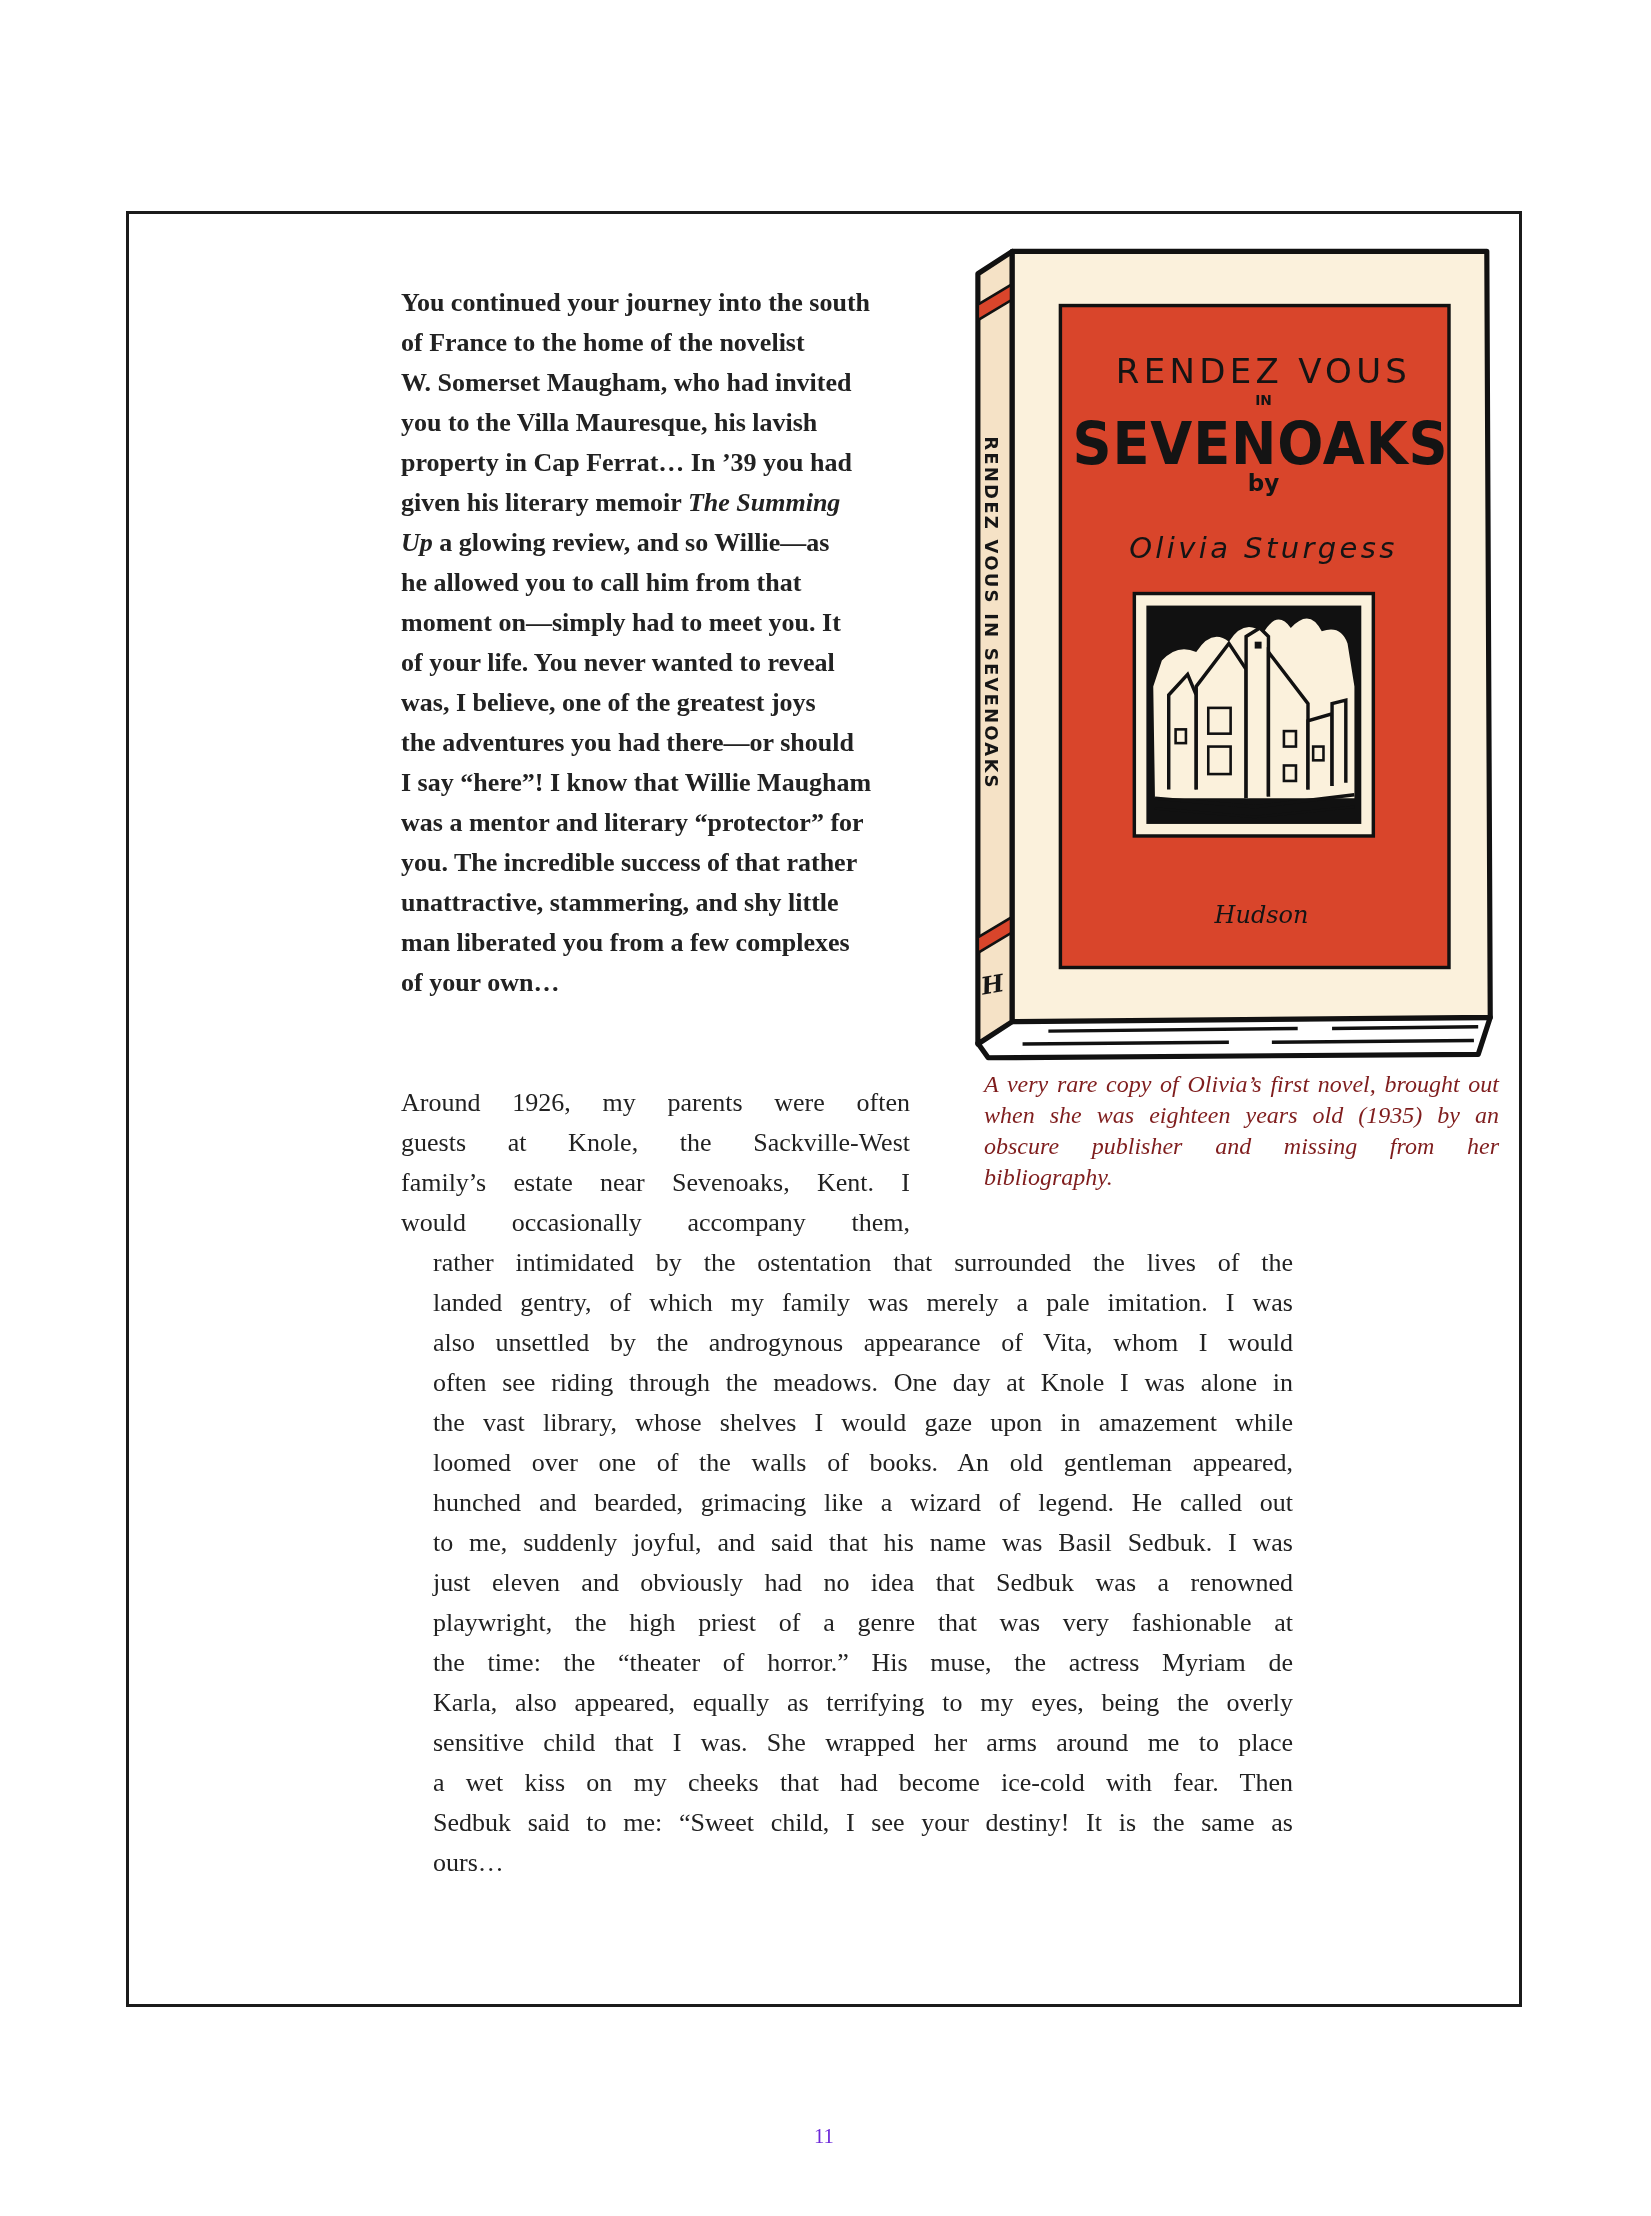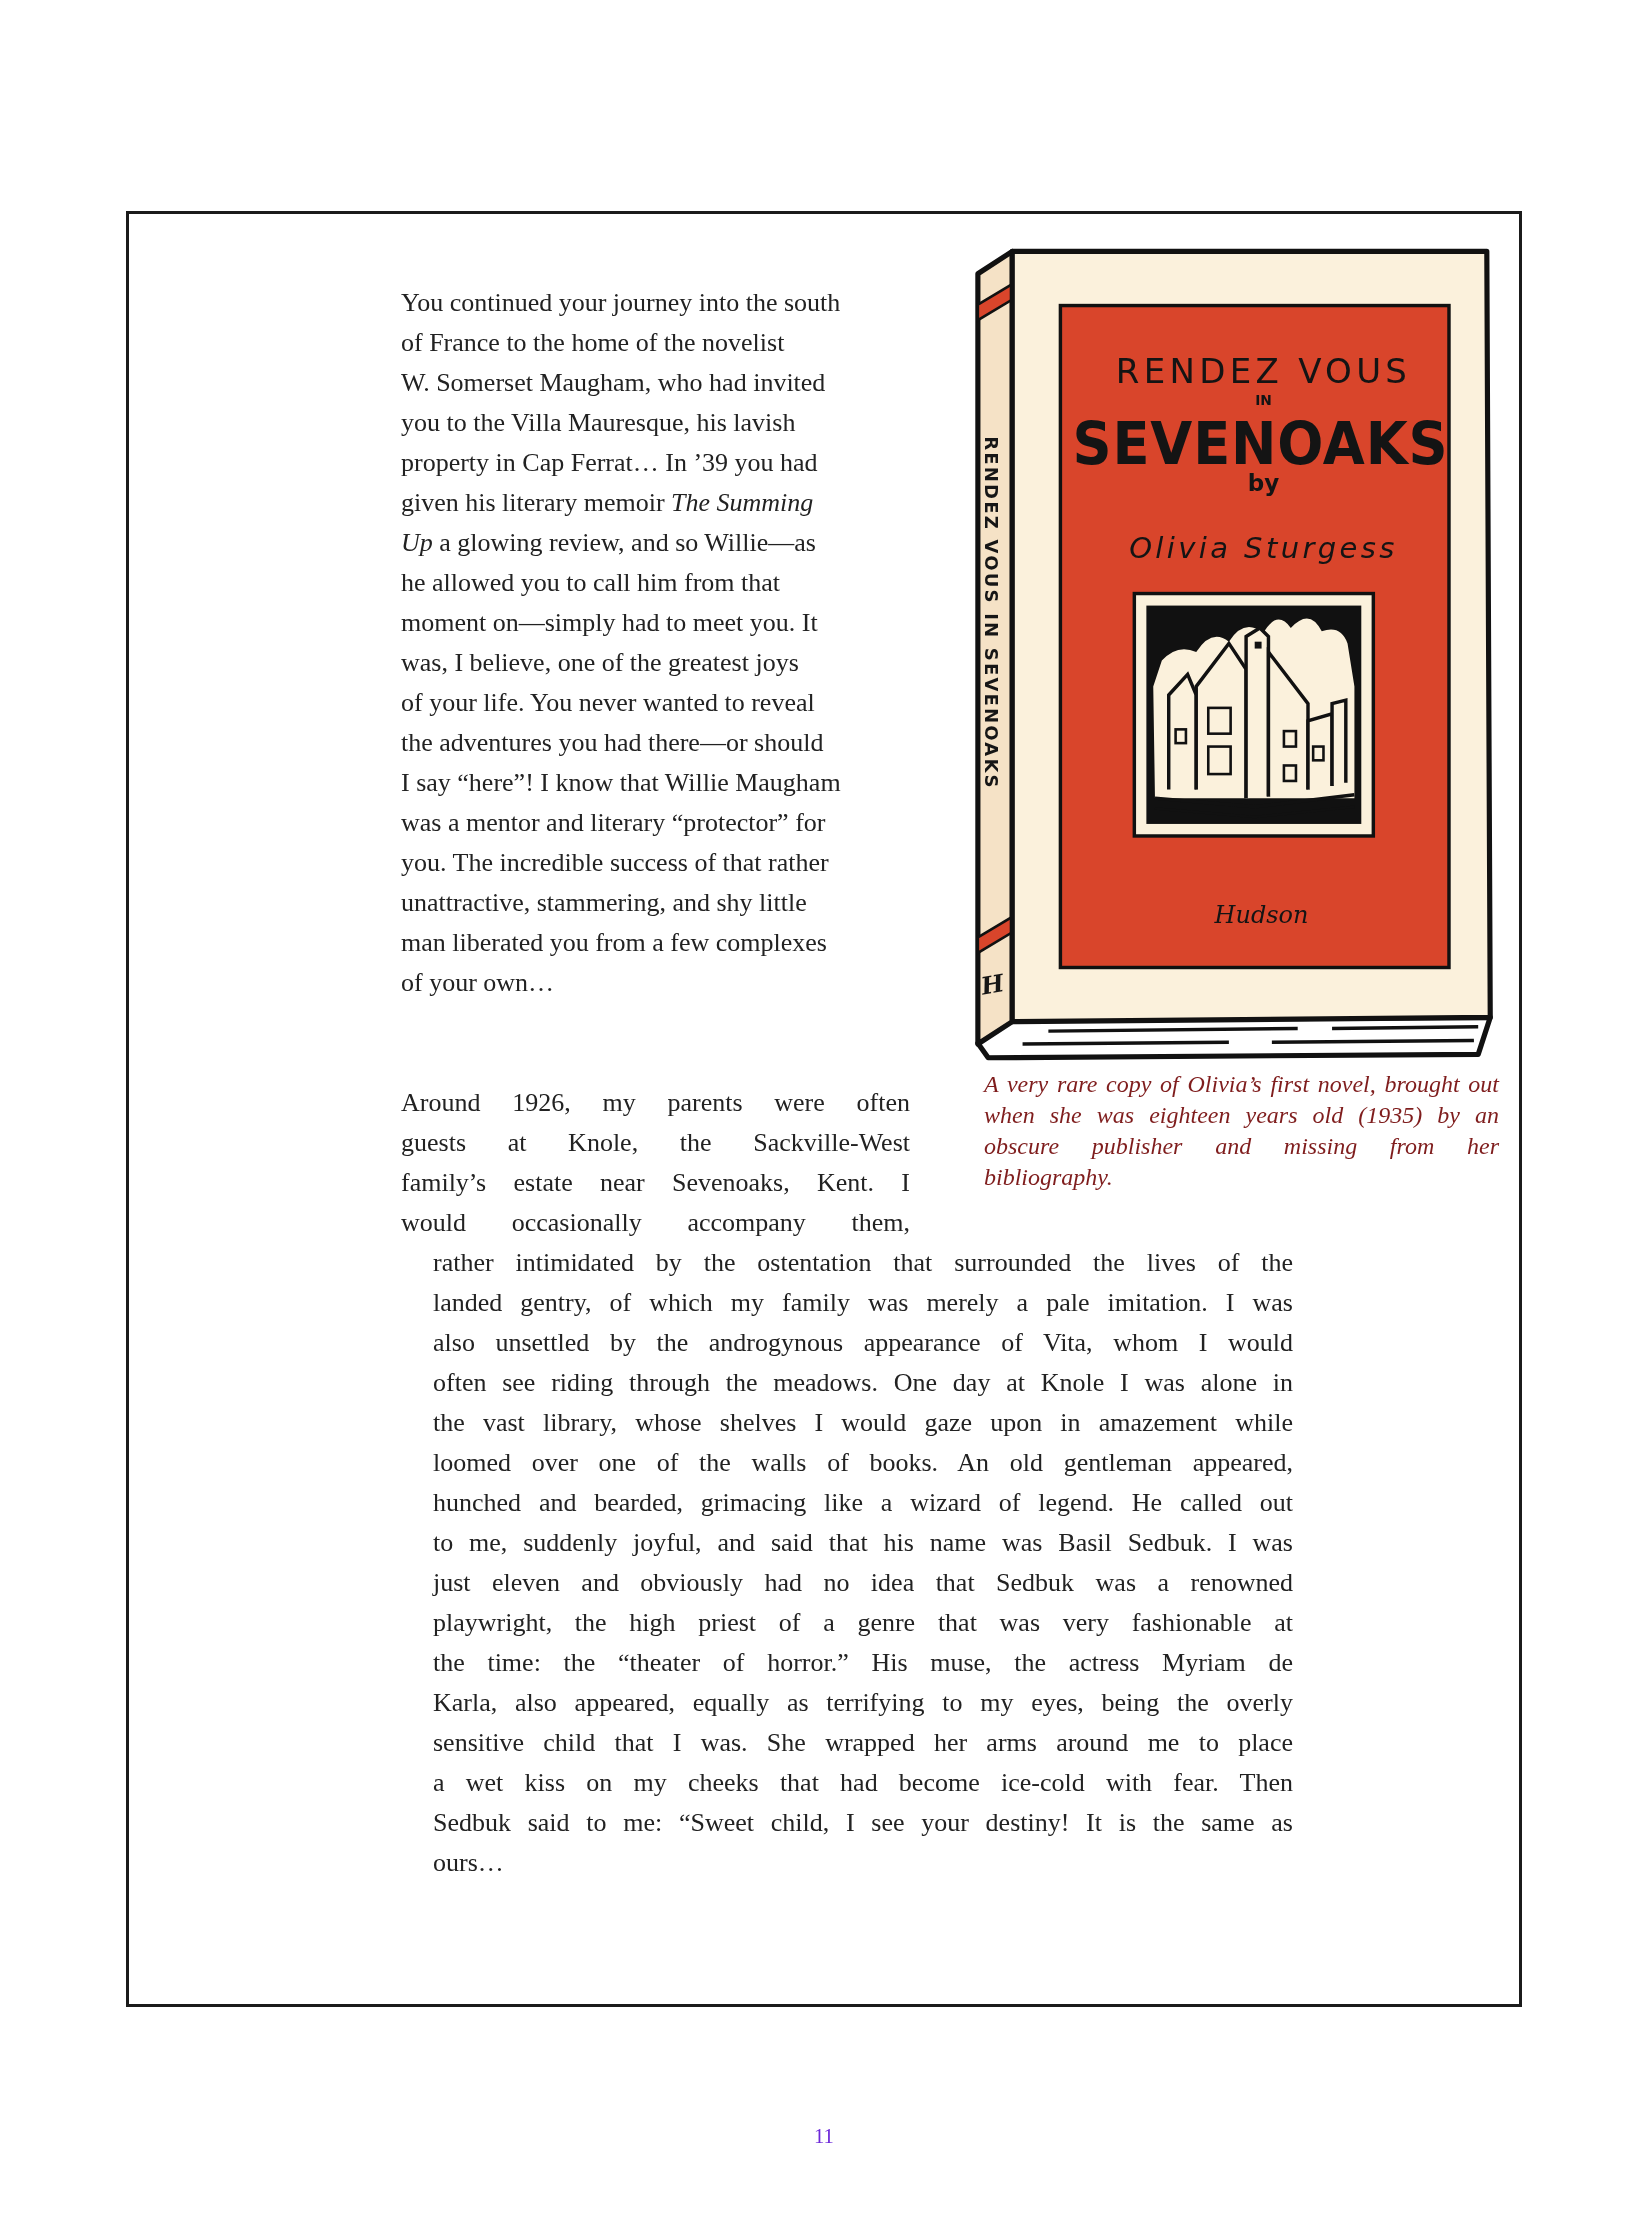--- a/index.html
+++ b/index.html
@@ -14,21 +14,21 @@
       width: 1396px; height: 1796px;
       border: 3.4px solid #1b1b1b; box-sizing: border-box;
     }
     .para {
       position: absolute; margin: 0;
       font-size: 26px; line-height: 40px;
       text-align: justify; text-align-last: left;
       color: #222;
     }
     .para em { font-style: italic; }
-    #para1 { left: 401px; top: 283px; width: 509px; }
+    #para1 { left: 401px; top: 283px; width: 509px; font-weight: bold; }
     #para2-narrow { left: 401px; top: 1083px; width: 509px; text-align-last: justify; }
     #para2-wide { left: 401px; top: 1243px; width: 860px; margin-left: 32px; }
     .line { display: block; }
     .caption {
       position: absolute; left: 984px; top: 1069px; width: 515px;
       font-style: italic; font-size: 24px; line-height: 31px;
       text-align: justify; text-align-last: left; color: #7f1d1d;
     }
     .pagenum {
       position: absolute; left: 814px; top: 2125px;
@@ -68,22 +68,22 @@
 <p class="para" id="para1">
   <span class="line">You continued your journey into the south</span>
   <span class="line">of France to the home of the novelist</span>
   <span class="line">W. Somerset Maugham, who had invited</span>
   <span class="line">you to the Villa Mauresque, his lavish</span>
   <span class="line">property in Cap Ferrat… In ’39 you had</span>
   <span class="line"><span>given his literary memoir </span><em>The Summing</em></span>
   <span class="line"><em>Up</em> <span>a glowing review, and so Willie—as</span></span>
   <span class="line">he allowed you to call him from that</span>
   <span class="line">moment on—simply had to meet you. It</span>
+  <span class="line">of your life. You never wanted to reveal</span>
   <span class="line">was, I believe, one of the greatest joys</span>
-  <span class="line">of your life. You never wanted to reveal</span>
   <span class="line">the adventures you had there—or should</span>
   <span class="line">I say “here”! I know that Willie Maugham</span>
   <span class="line">was a mentor and literary “protector” for</span>
   <span class="line">you. The incredible success of that rather</span>
   <span class="line">unattractive, stammering, and shy little</span>
   <span class="line">man liberated you from a few complexes</span>
   <span class="line">of your own…</span>
 </p>
 
 <div class="para" id="para2-narrow">

